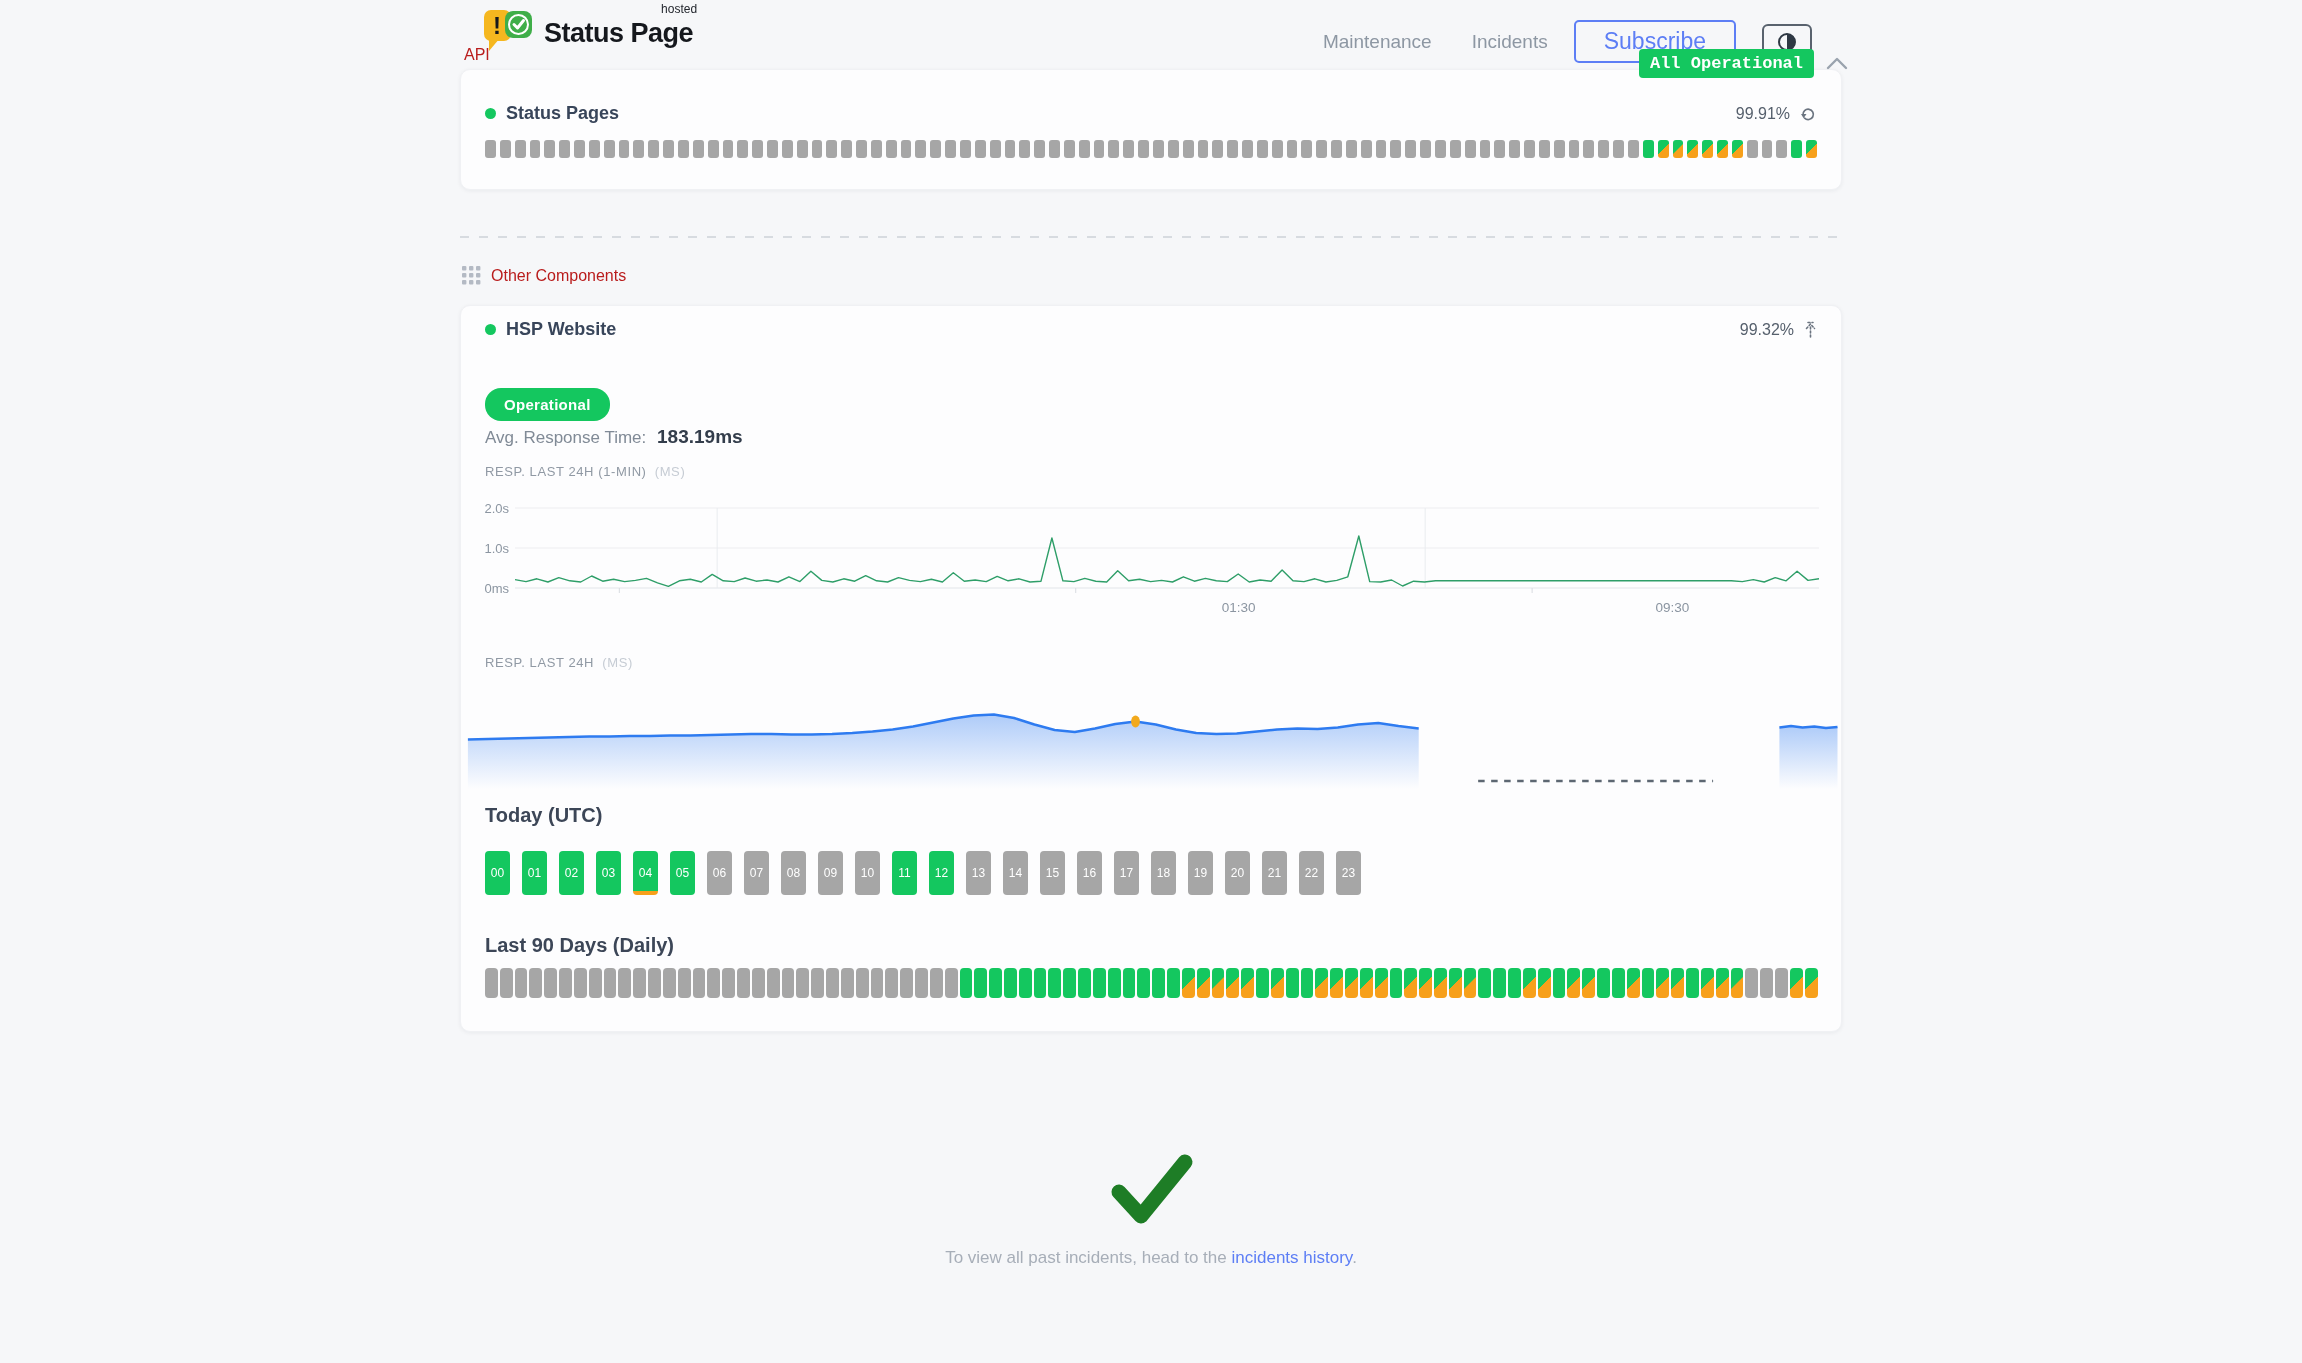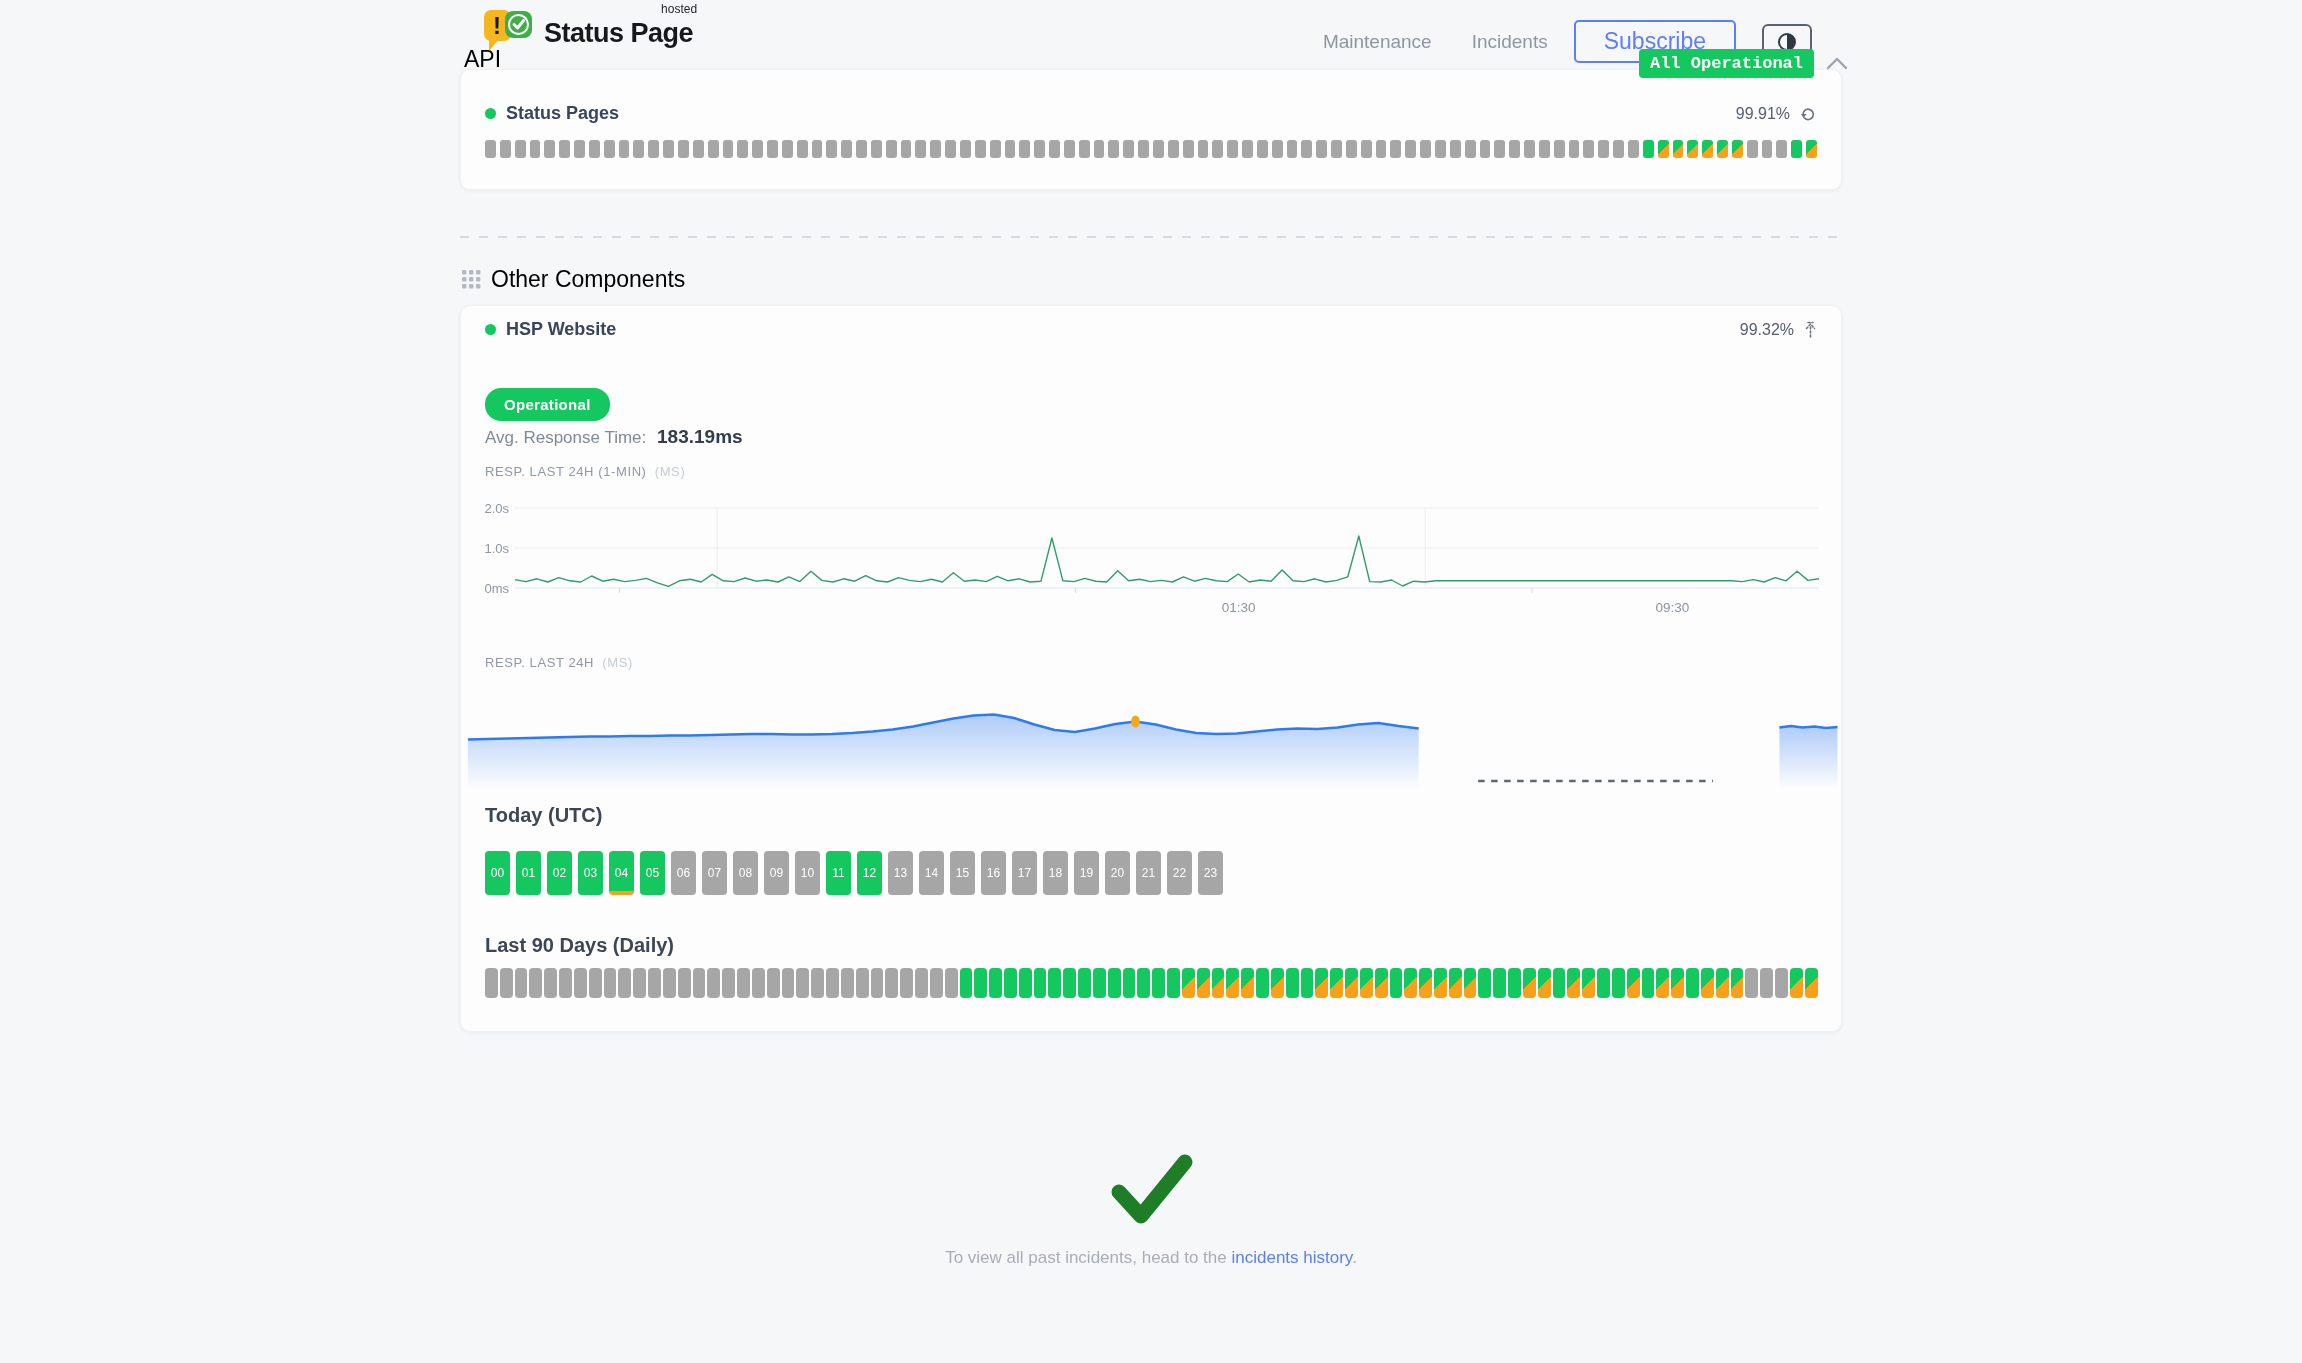--- a/index.html
+++ b/index.html
@@ -15,21 +15,21 @@
   .top-nav{position:absolute;top:20px;right:30px;display:flex;align-items:center;gap:26px;z-index:3;}
   .nav-links{display:flex;gap:40px;}
   .nav-link{font-size:19px;color:#8d97a3;text-decoration:none;cursor:pointer;}
   .subscribe{background:transparent;border:2px solid #5d7ef5;color:#5d7ef5;font-size:23px;
     border-radius:5px;padding:6px 28px;font-family:inherit;cursor:pointer;}
   .theme-toggle{background:transparent;border:2px solid #59626e;border-radius:6px;width:50px;height:36px;
     display:flex;align-items:center;justify-content:center;cursor:pointer;}
   .status-row{position:absolute;top:49px;right:-6px;display:flex;align-items:center;gap:12px;z-index:3;}
   .badge{background:var(--green);color:#fff;font-size:17px;font-weight:bold;border-radius:4px;padding:5px 11px;font-family:Liberation Mono, monospace;}
 
-  .section-title{color:#000000;font-size:23px;}
+  .section-title{color:#b91c1c;font-size:16px;}
   .api-title{position:absolute;top:46px;left:4px;z-index:1;}
   .other-title{position:absolute;top:266px;left:2px;display:flex;align-items:center;gap:10px;}
 
   .card{position:absolute;left:0;right:0;background:#fdfdfe;border-radius:10px;
     box-shadow:0 1px 4px rgba(25,35,55,0.06);border:1px solid #f0f1f4;}
   .card1{top:69px;height:119px;z-index:2;}
   .card2{top:305px;height:725px;}
 
   .comp-row{position:absolute;left:24px;right:24px;display:flex;align-items:center;gap:10px;}
   .dot{width:11px;height:11px;border-radius:50%;background:var(--green);}
@@ -56,21 +56,21 @@
   .resp-label{position:absolute;left:24px;font-size:13px;color:#9099a4;letter-spacing:0.6px;}
   .resp-label .unit{color:#c6ccd4;margin-left:4px;}
   .resp1{top:158px;}
   .resp2{top:349px;}
   .chart1{position:absolute;top:195px;left:24px;width:1334px;height:115px;}
   .chart2{position:absolute;top:378px;left:0;width:1382px;height:115px;}
 
   .block-title{position:absolute;left:24px;font-size:20px;font-weight:600;color:#3c4657;}
   .today-title{top:498px;}
   .last90-title{top:628px;}
-  .hours{position:absolute;top:545px;left:24px;display:flex;gap:6px;}
+  .hours{position:absolute;top:545px;left:24px;display:flex;gap:12px;}
   .hblock{width:25px;height:44px;border-radius:4px;display:flex;align-items:center;justify-content:center;
     color:#fff;font-size:12px;cursor:pointer;}
   .h-g{background:var(--green);}
   .h-x{background:var(--grayBar);}
   .h-partial{background:linear-gradient(to top,var(--orange) 0 4px,var(--green) 4px 100%);}
   .bars90{top:662px;}
 
   .footer{position:absolute;top:1150px;left:0;right:0;text-align:center;}
   .f-title{margin-top:22px;font-size:21px;font-weight:600;color:#3d4454;}
   .f-sub{margin-top:12px;font-size:17px;color:#a7aeb8;}

